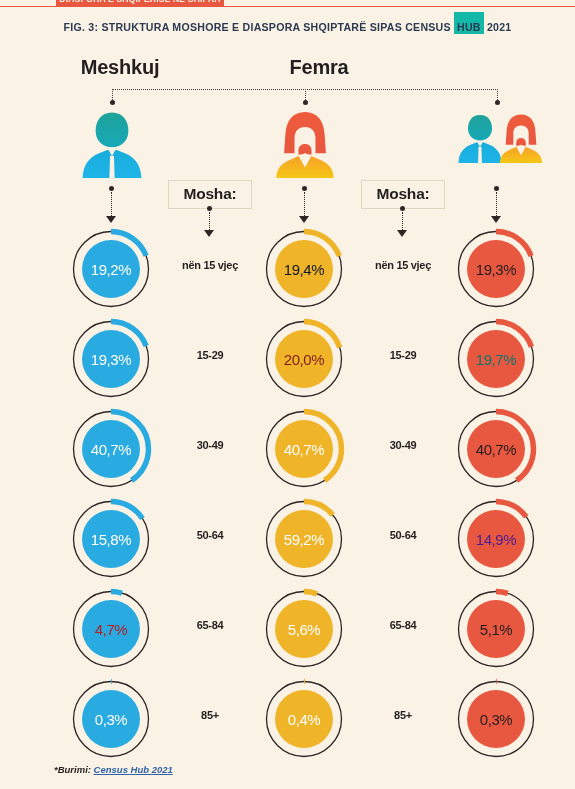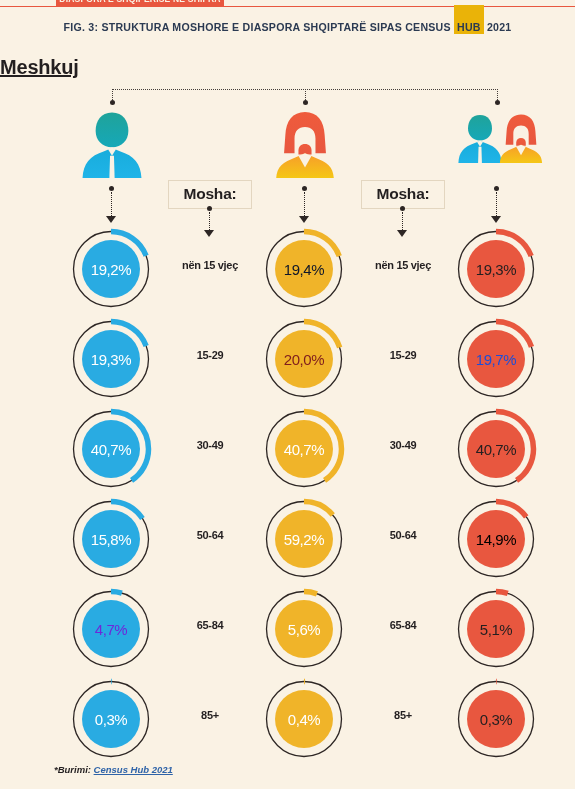--- a/index.html
+++ b/index.html
@@ -38,36 +38,36 @@
   .fig-title {
     position: absolute; left: 0; top: 21px;
     width: 575px;
     text-align: center;
     font-size: 10.6px; font-weight: bold;
     letter-spacing: .25px;
     color: #2B3A52;
     white-space: nowrap;
   }
   .hub-chip {
-    background: #eab308;
+    background: #14b8a6;
     color: #2B3A52;
-    padding: 16px 3px 1px 3px;
+    padding: 9px 3px 1px 3px;
   }
 
   
   .col-head {
     position: absolute;
     top: 56px;
     font-size: 20px;
     font-weight: bold;
     color: #231F20;
     letter-spacing: -.2px;
     white-space: nowrap;
   }
-  .col-head.c1 { left: 0; width: 224px; text-align: left; text-decoration: underline; }
+  .col-head.c1 { left: 8px; width: 224px; text-align: center; }
   .col-head.c2 { left: 224px; width: 190px; text-align: center; }
   .col-head.c3 { left: 414px; width: 161px; text-align: center; }
 
   
   .dot-h {
     position: absolute;
     left: 112px; top: 89px;
     width: 386px; height: 0;
     border-top: 1.6px dotted #463E3A;
   }
@@ -175,20 +175,21 @@
 <div id="page">
 
   <div class="top-rule"></div>
   <div class="top-banner">DIASPORA E SHQIPËRISË NË SHIFRA</div>
 
   <div class="fig-title">
     <span>FIG. 3: STRUKTURA MOSHORE E DIASPORA SHQIPTARË SIPAS CENSUS </span><span class="hub-chip">HUB</span><span> 2021</span>
   </div>
 
   <div class="col-head c1">Meshkuj</div>
+  <div class="col-head c2">Femra</div>
 
   <div class="dot-h"></div>
   <div class="dot-v v1"></div>
   <div class="dot-v v2"></div>
   <div class="dot-v v3"></div>
   <div class="dot-node n1"></div>
   <div class="dot-node n2"></div>
   <div class="dot-node n3"></div>
 
   <div id="icons-layer">
@@ -321,21 +322,21 @@
       <circle cx="41" cy="41" r="29" fill="#F0B429"></circle>
     </svg>
     <div class="pct" style="color:#7f1d1d">20,0%</div>
   </div>
       <div class="donut" style="left: 455px; top: 318px; width: 82px; height: 82px;">
     <svg width="82" height="82" viewBox="0 0 82 82">
       <circle cx="41" cy="41" r="37.5" fill="none" stroke="#2D2624" stroke-width="1.3"></circle>
       <circle cx="41" cy="41" r="37.5" fill="none" stroke="#E8573F" stroke-width="5.5" stroke-linecap="butt" stroke-dasharray="46.41703145678919 189.2024175624453" transform="rotate(-90 41 41)"></circle>
       <circle cx="41" cy="41" r="29" fill="#E8573F"></circle>
     </svg>
-    <div class="pct" style="color:#1d4ed8">19,7%</div>
+    <div class="pct" style="color:#0f766e">19,7%</div>
   </div>
       <div class="age-label" style="left: 160px; top: 349px; width: 100px;">15-29</div>
       <div class="age-label" style="left: 353px; top: 349px; width: 100px;">15-29</div>
       <div class="donut" style="left: 70px; top: 408px; width: 82px; height: 82px;">
     <svg width="82" height="82" viewBox="0 0 82 82">
       <circle cx="41" cy="41" r="37.5" fill="none" stroke="#2D2624" stroke-width="1.3"></circle>
       <circle cx="41" cy="41" r="37.5" fill="none" stroke="#29ABE2" stroke-width="5.5" stroke-linecap="butt" stroke-dasharray="95.89711575082843 139.72233326840603" transform="rotate(-90 41 41)"></circle>
       <circle cx="41" cy="41" r="29" fill="#29ABE2"></circle>
     </svg>
     <div class="pct" style="color:#FFFFFF">40,7%</div>
@@ -373,31 +374,31 @@
       <circle cx="41" cy="41" r="29" fill="#F0B429"></circle>
     </svg>
     <div class="pct" style="color:#FFFFFF">59,2%</div>
   </div>
       <div class="donut" style="left: 455px; top: 498px; width: 82px; height: 82px;">
     <svg width="82" height="82" viewBox="0 0 82 82">
       <circle cx="41" cy="41" r="37.5" fill="none" stroke="#2D2624" stroke-width="1.3"></circle>
       <circle cx="41" cy="41" r="37.5" fill="none" stroke="#E8573F" stroke-width="5.5" stroke-linecap="butt" stroke-dasharray="35.107297903865934 200.51215111536854" transform="rotate(-90 41 41)"></circle>
       <circle cx="41" cy="41" r="29" fill="#E8573F"></circle>
     </svg>
-    <div class="pct" style="color:#000000">14,9%</div>
+    <div class="pct" style="color:#4c1d95">14,9%</div>
   </div>
       <div class="age-label" style="left: 160px; top: 529px; width: 100px;">50-64</div>
       <div class="age-label" style="left: 353px; top: 529px; width: 100px;">50-64</div>
       <div class="donut" style="left: 70px; top: 588px; width: 82px; height: 82px;">
     <svg width="82" height="82" viewBox="0 0 82 82">
       <circle cx="41" cy="41" r="37.5" fill="none" stroke="#2D2624" stroke-width="1.3"></circle>
       <circle cx="41" cy="41" r="37.5" fill="none" stroke="#29ABE2" stroke-width="5.5" stroke-linecap="butt" stroke-dasharray="11.074114103904021 224.54533491533047" transform="rotate(-90 41 41)"></circle>
       <circle cx="41" cy="41" r="29" fill="#29ABE2"></circle>
     </svg>
-    <div class="pct" style="color:#6d28d9">4,7%</div>
+    <div class="pct" style="color:#b91c1c">4,7%</div>
   </div>
       <div class="donut" style="left: 263px; top: 588px; width: 82px; height: 82px;">
     <svg width="82" height="82" viewBox="0 0 82 82">
       <circle cx="41" cy="41" r="37.5" fill="none" stroke="#2D2624" stroke-width="1.3"></circle>
       <circle cx="41" cy="41" r="37.5" fill="none" stroke="#F0B429" stroke-width="5.5" stroke-linecap="butt" stroke-dasharray="13.19468914507713 222.42475987415736" transform="rotate(-90 41 41)"></circle>
       <circle cx="41" cy="41" r="29" fill="#F0B429"></circle>
     </svg>
     <div class="pct" style="color:#FFFFFF">5,6%</div>
   </div>
       <div class="donut" style="left: 455px; top: 588px; width: 82px; height: 82px;">

